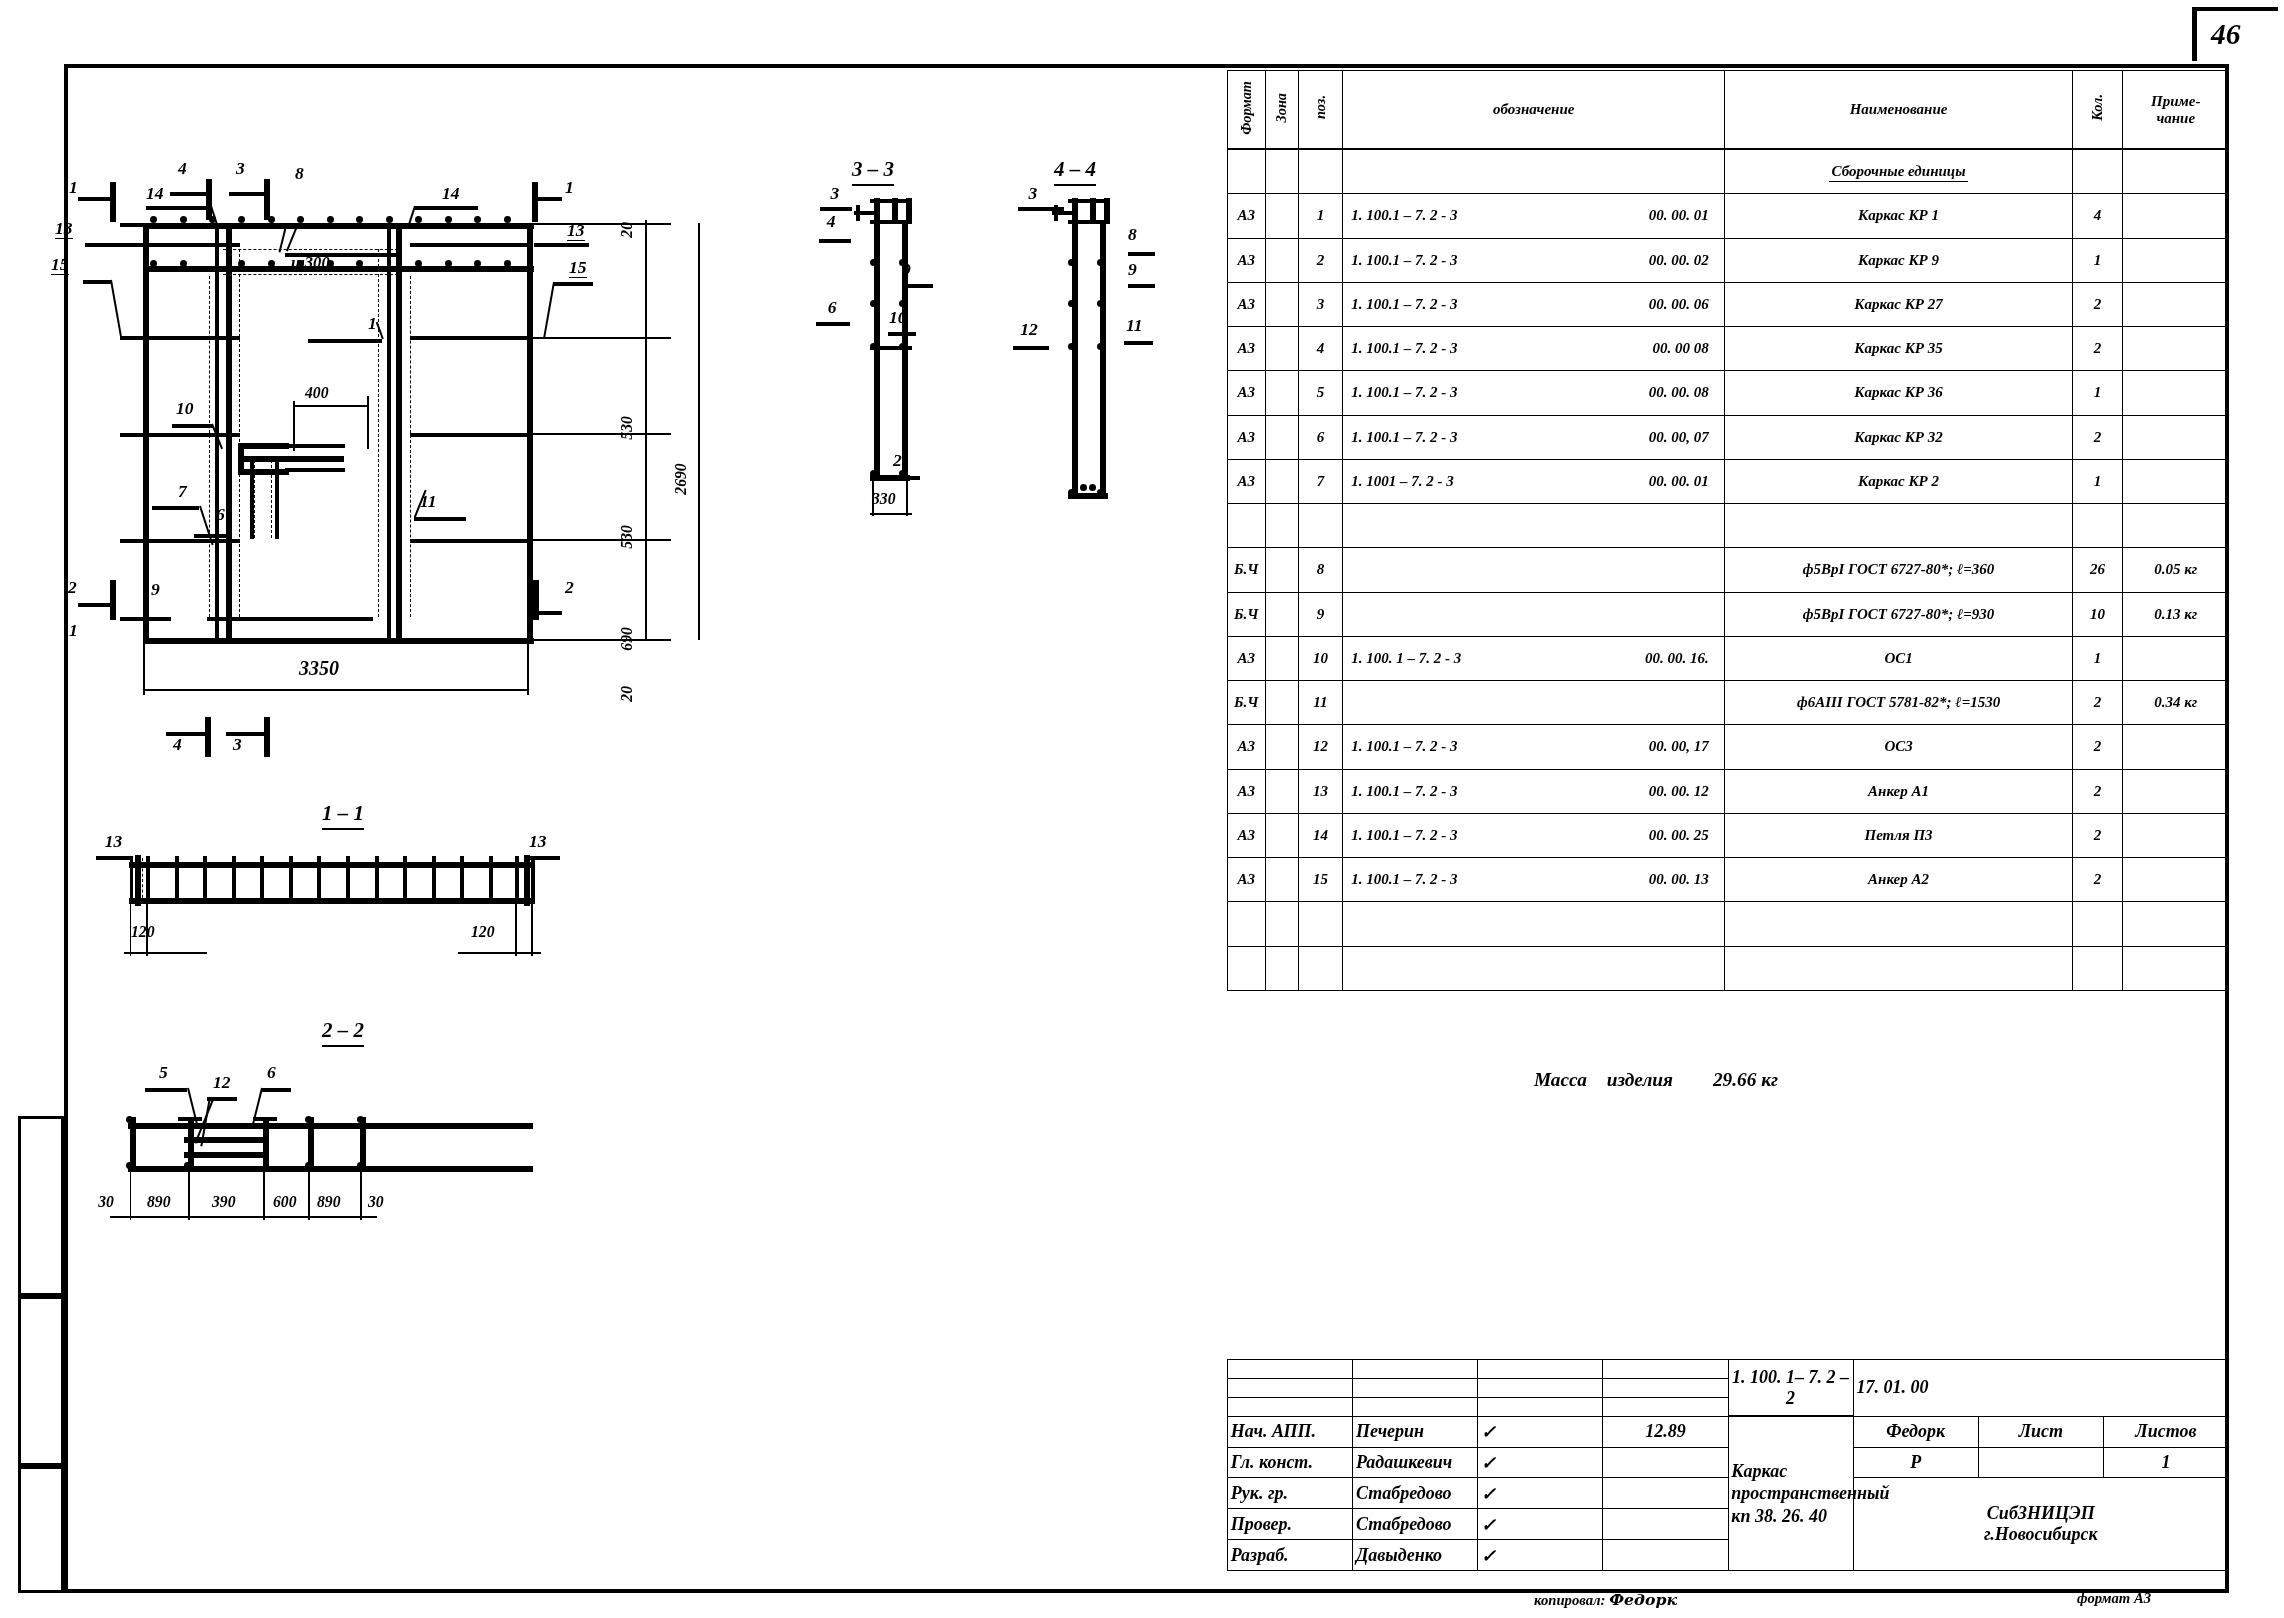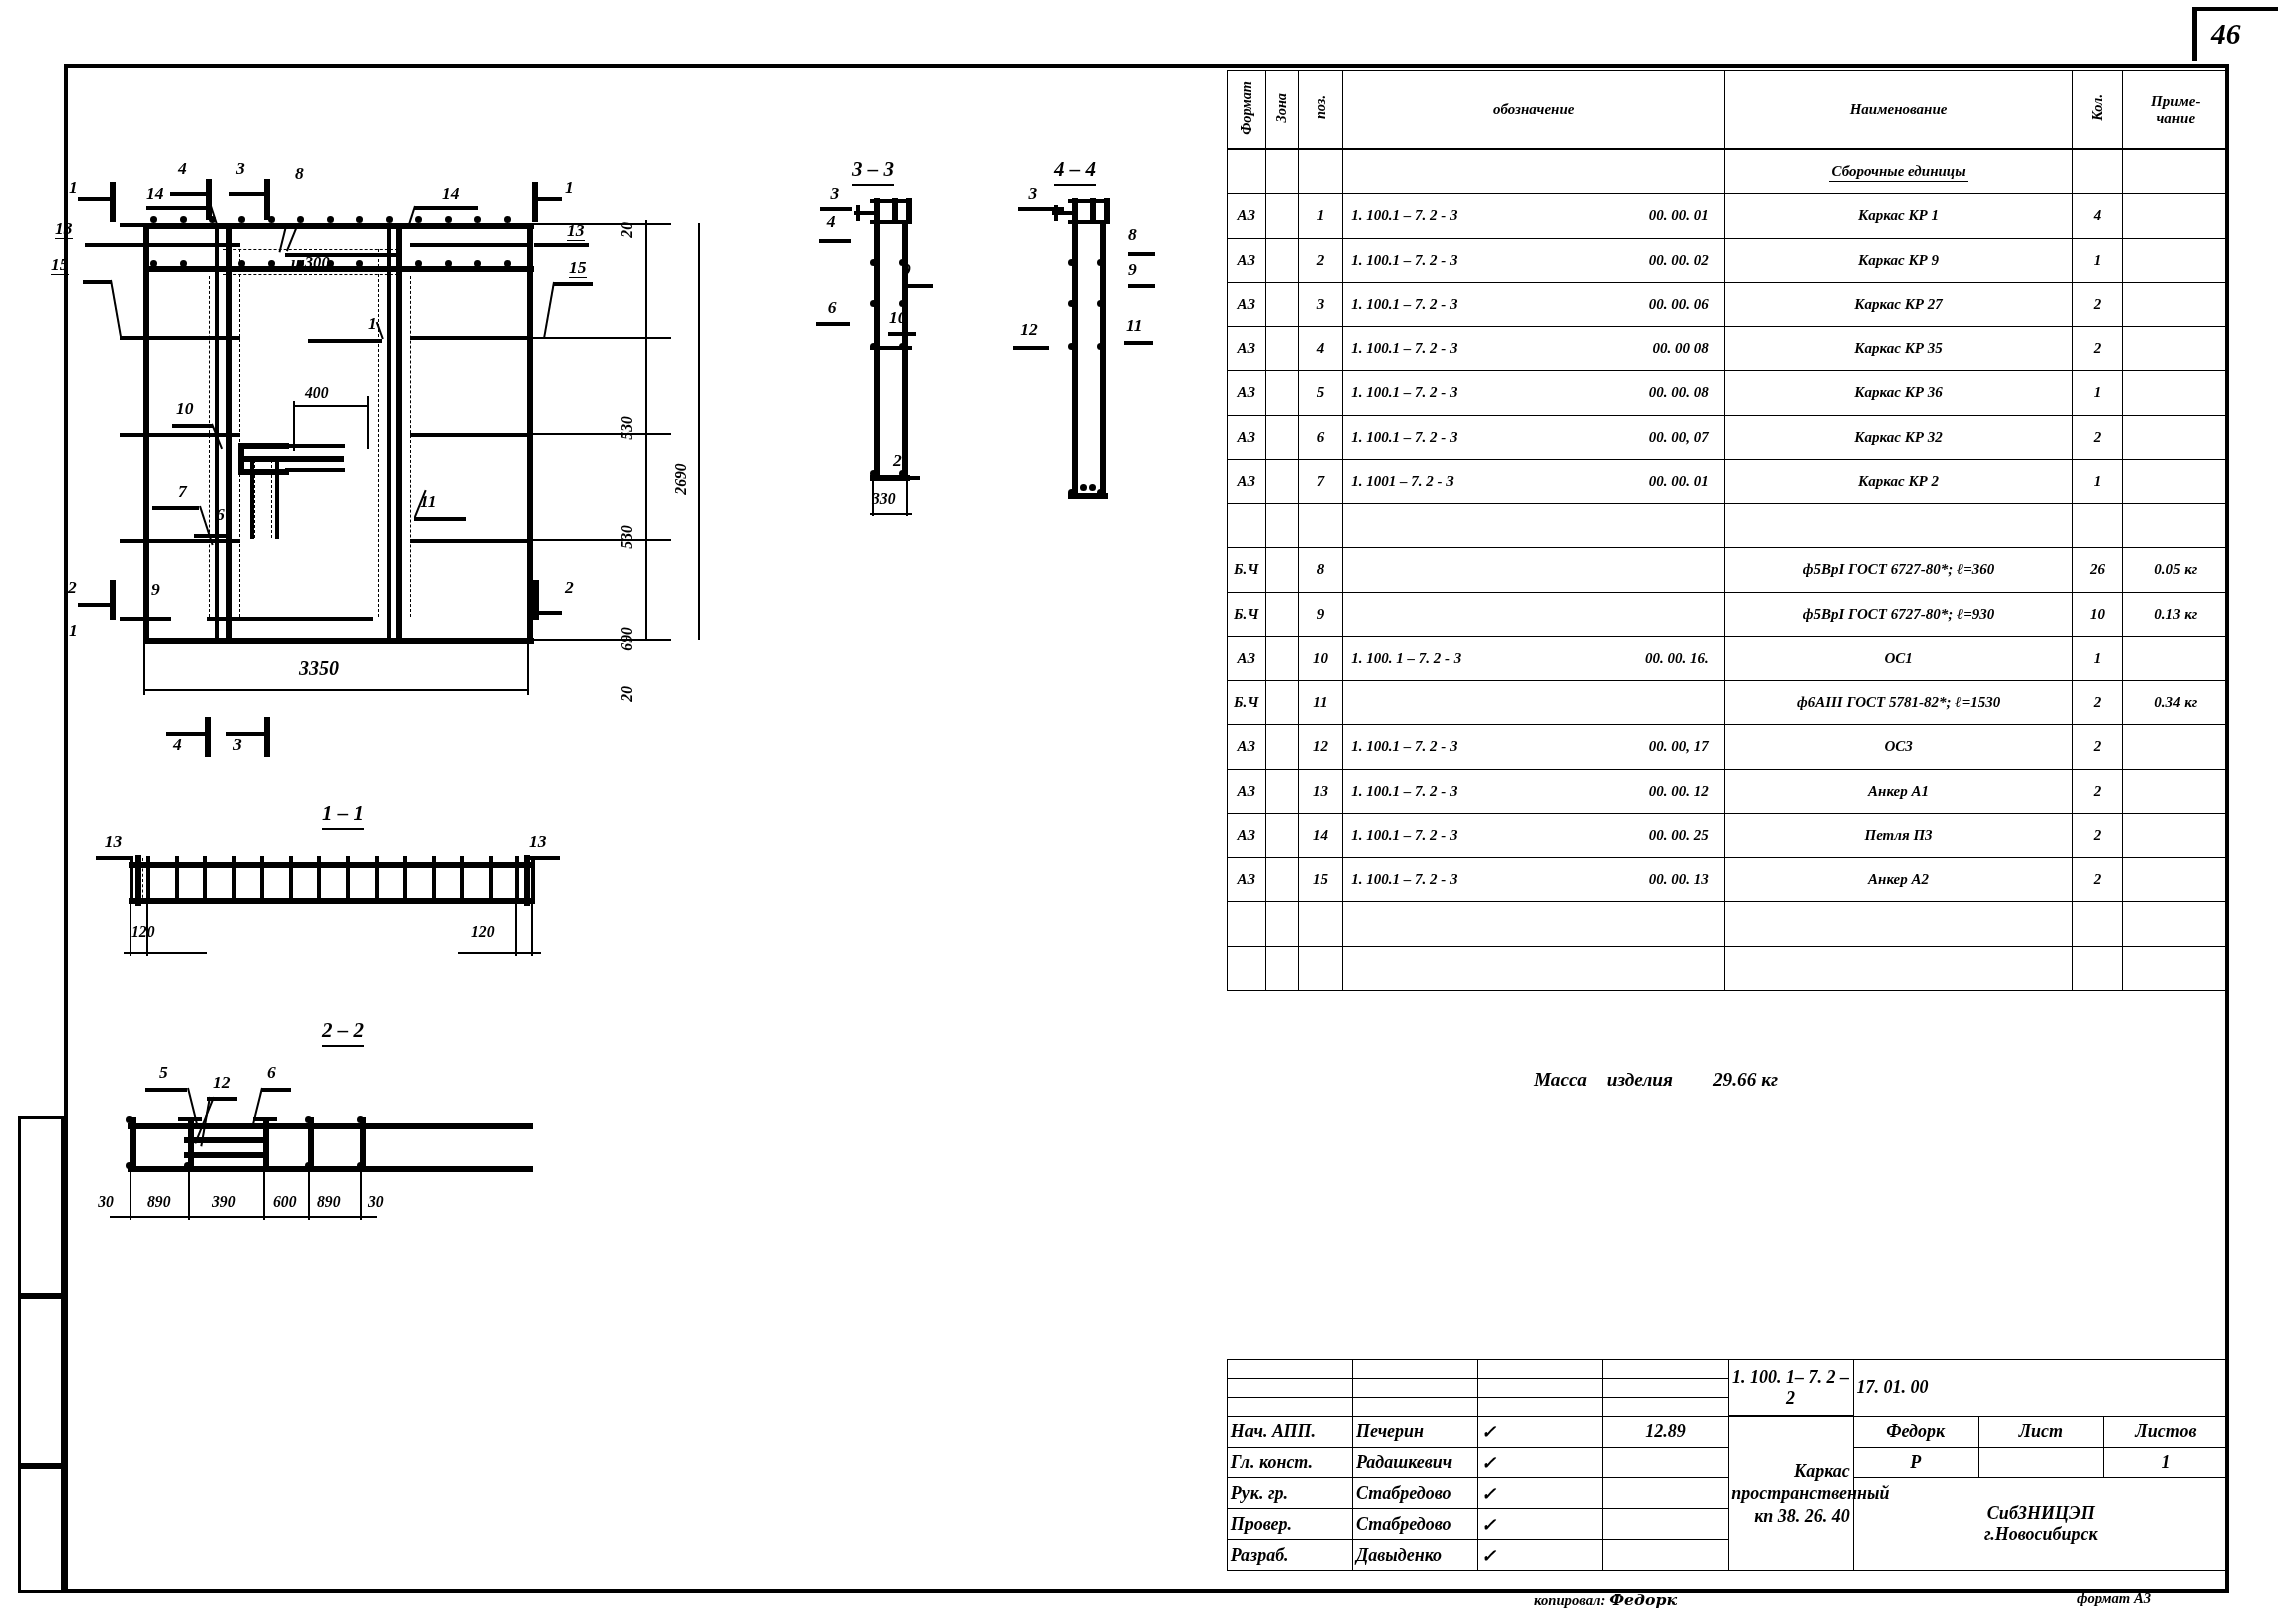--- a/index.html
+++ b/index.html
@@ -71,21 +71,21 @@
 
   
   #title-block{left:1227px;top:1359px;width:1002px;height:212px;}
   #title-block table{border-collapse:collapse;width:100%;height:100%;table-layout:fixed;}
   #title-block td{border:1.4px solid #000;font-style:italic;font-weight:700;font-size:18px;padding:0 2.8px;vertical-align:middle;}
   .tb-role{width:69px;}
   .tb-name{width:106px;}
   .tb-sign{width:64px;}
   .tb-date{width:48px;font-size:12px;text-align:center;}
   .tb-code{text-align:center;font-size:20px;border-bottom:2.8px solid #000 !important;}
-  .tb-title{text-align:right;font-size:17.5px;line-height:1.25;}
+  .tb-title{text-align:left;font-size:17.5px;line-height:1.25;}
   .tb-org{text-align:center;font-size:18.4px;line-height:1.2;}
   .tb-hdr{text-align:center;font-size:13px;}
   .tb-val{text-align:center;font-size:14.7px;}
   .tb-date-big{text-align:left;font-size:18.4px;}
   .sig{font-family:"DejaVu Serif",serif;font-style:italic;font-size:15.7px;}
   #copy-line{left:1534px;top:1590px;font-style:italic;font-weight:700;font-size:14.7px;white-space:nowrap;}
   #format-a3{left:2077px;top:1590px;font-style:italic;font-weight:700;font-size:14.7px;white-space:nowrap;}
 
   
   .view{position:absolute;}

